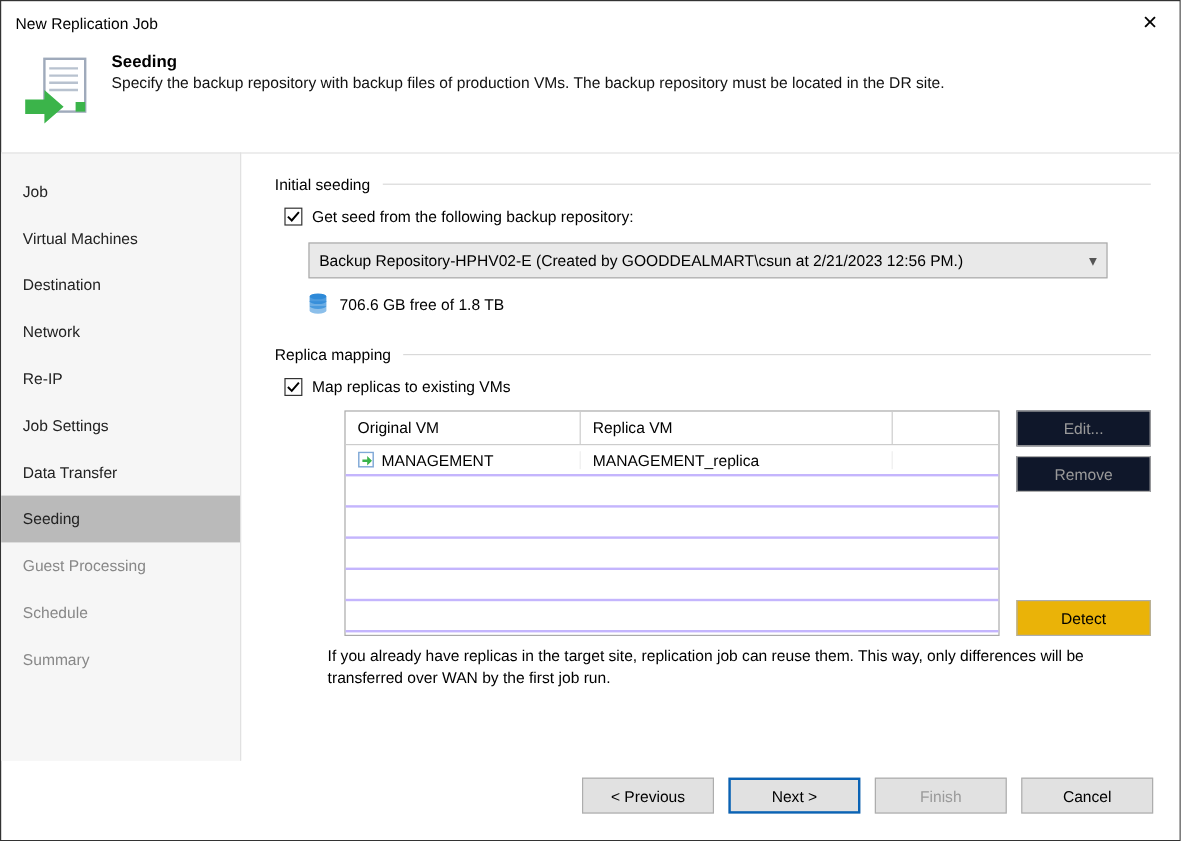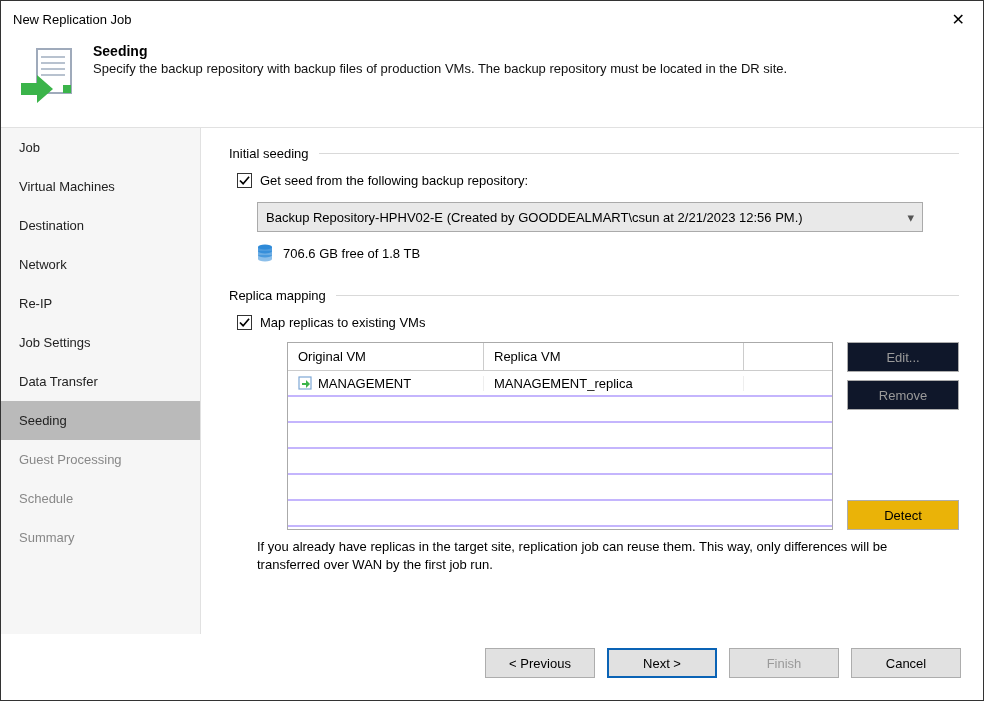--- a/index.html
+++ b/index.html
@@ -6,21 +6,21 @@
 body { font-family: "Segoe UI", Tahoma, sans-serif; font-size: 13px; background: #fff; color: #000; }
 .window { width: 984px; height: 701px; border: 1px solid #333; display: flex; flex-direction: column; }
 .titlebar { display: flex; align-items: center; justify-content: space-between; padding: 8px 12px; height: 36px; }
 .title { font-size: 13px; }
 .close-x { font-size: 16px; cursor: pointer; padding: 0 6px; font-family: Arial, sans-serif; }
 .header { display: flex; align-items: flex-start; padding: 6px 20px 18px 18px; gap: 18px; border-bottom: 1px solid transparent; }
 .header-icon { width: 56px; height: 64px; position: relative; }
 .header-text h2 { font-size: 14px; font-weight: 700; margin-bottom: 2px; }
 .header-text p { font-size: 13px; color: #111; }
 .body { flex: 1; display: flex; border-top: 1px solid transparent; }
-.sidebar { width: 230px; background: #f6f6f6; border-right: 1px solid #e1e1e1; border-top: 1px solid #e1e1e1; padding-top: 0; }
+.sidebar { width: 230px; background: #f6f6f6; border-right: 1px solid #e1e1e1; border-top: 1px solid #e1e1e1; padding-top: 12px; }
 .nav-item { padding: 12px 18px; font-size: 13px; cursor: pointer; color: #222; }
 .nav-item.active { background: #bababa; }
 .nav-item.dim { color: #888; }
 .content { flex: 1; padding: 18px 24px 10px 28px; display: flex; flex-direction: column; border-top: 1px solid #e1e1e1;}
 .fieldset { margin-bottom: 26px; }
 .legend { font-size: 13px; display: flex; align-items: center; gap: 10px; margin-bottom: 12px; }
 .legend-line { flex: 1; border-top: 1px solid #d9d9d9; }
 .chk-row { display: flex; align-items: center; gap: 8px; margin-left: 8px; }
 .chk { width: 15px; height: 15px; border: 1px solid #333; display: inline-flex; align-items: center; justify-content: center; cursor: pointer; }
 .chk svg { width: 11px; height: 11px; }
@@ -37,21 +37,21 @@
 .gh:nth-child(2) { width: 260px; }
 .grid-row { display: flex; border-bottom: 2px solid #c4b5fd; height: 26px; align-items: center; }
 .gc { padding: 0 10px; font-size: 13px; display: flex; align-items: center; gap: 6px; }
 .gc:first-child { width: 196px; border-right: 1px solid #eee; }
 .gc:nth-child(2) { width: 260px; border-right: 1px solid #eee;}
 .vm-icon { width: 14px; height: 14px; }
 .btn-col { display: flex; flex-direction: column; gap: 8px; width: 112px; }
 .btn { height: 30px; border: 1px solid #adadad; background: #eab308; font-size: 13px; cursor: pointer; display: flex; align-items: center; justify-content: center; }
 .btn.disabled { color: #9a9a9a; cursor: default; background:#0f172a; }
 .btn.detect { margin-top: auto; }
-.helptext { margin: 8px 0 0 28px; font-size: 13px; max-width: 660px; line-height: 1.35; }
+.helptext { margin: 8px 0 0 44px; font-size: 13px; max-width: 660px; line-height: 1.35; }
 .footer { display: flex; justify-content: flex-end; gap: 12px; padding: 14px 22px 22px; }
 .fbtn { width: 110px; height: 30px; border: 1px solid #adadad; background: #e1e1e1; font-size: 13px; cursor: pointer; }
 .fbtn.primary { border: 2px solid #0a63b5; }
 .fbtn.disabled { color: #9a9a9a; cursor: default; }
 .spcr{flex:1;}
 </style>
 </head>
 <body>
 
 <div class="window">

